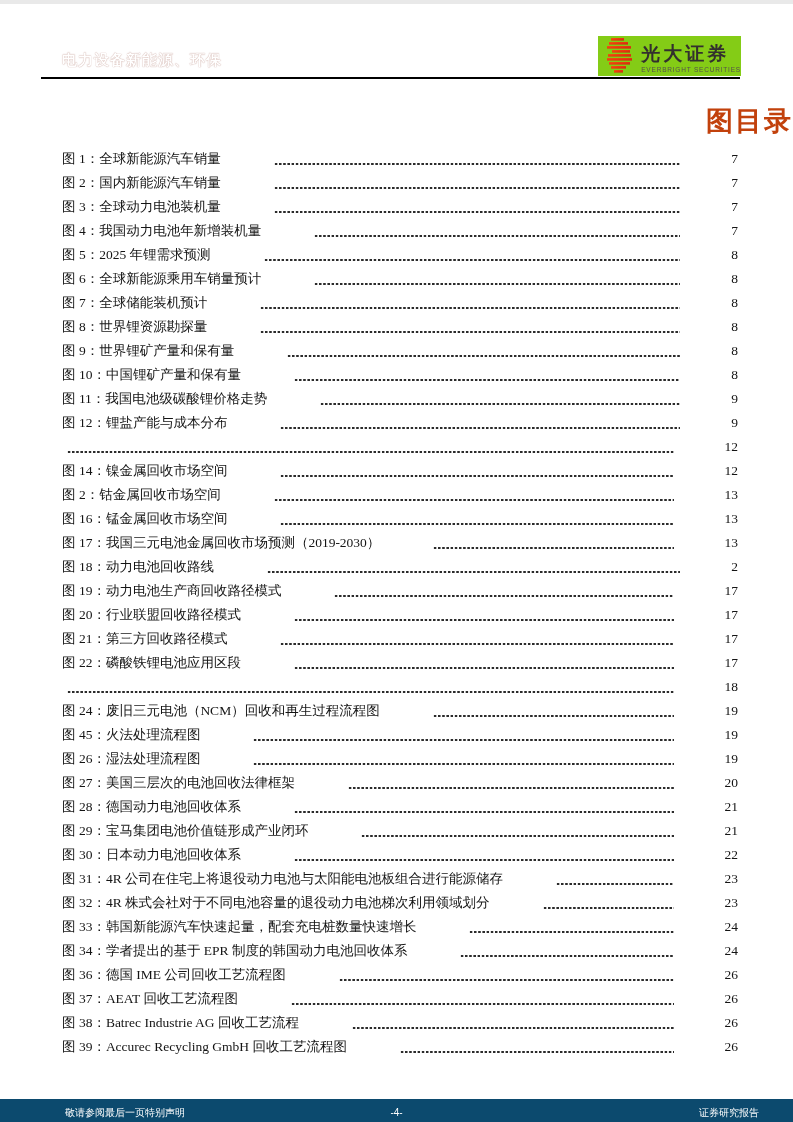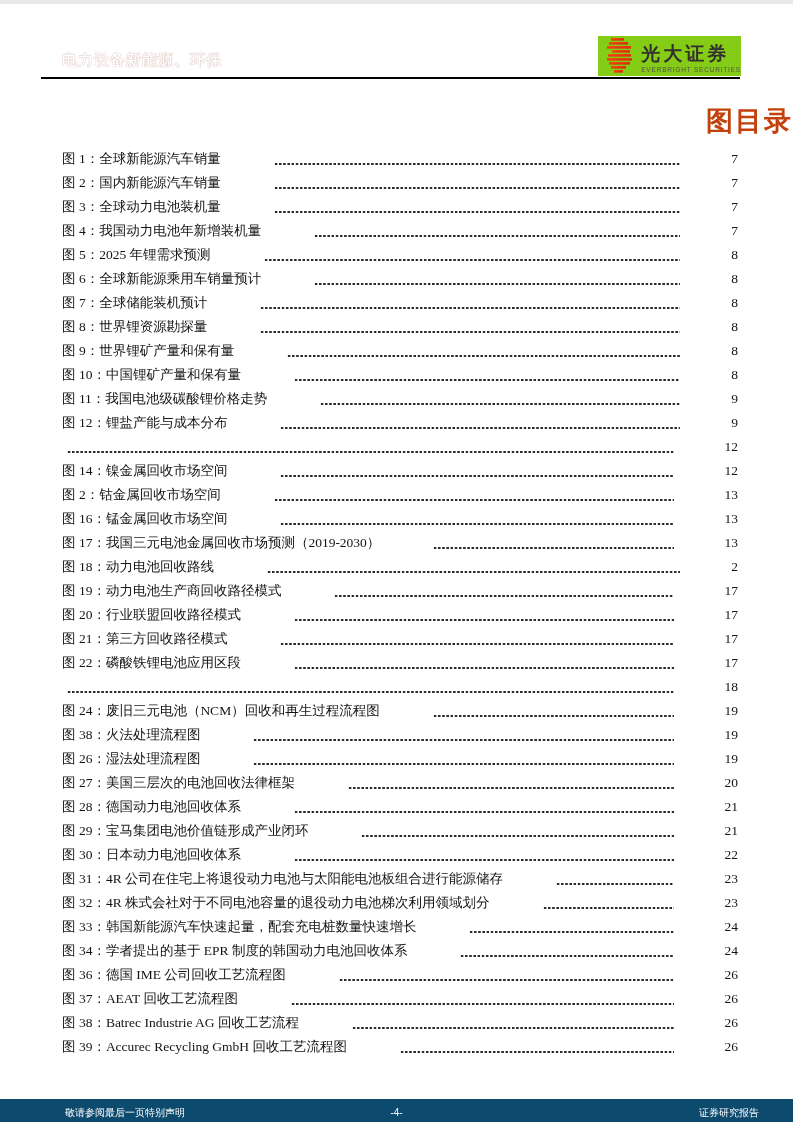--- a/index.html
+++ b/index.html
@@ -250,21 +250,21 @@
         <span class="toc-page">18</span>
       </div>
 
       <div class="toc-row">
         <span class="toc-label">图 24：废旧三元电池（NCM）回收和再生过程流程图</span>
         <span class="toc-leader"></span>
         <span class="toc-page">19</span>
       </div>
 
       <div class="toc-row">
-        <span class="toc-label">图 38：火法处理流程图</span>
+        <span class="toc-label">图 45：火法处理流程图</span>
         <span class="toc-leader"></span>
         <span class="toc-page">19</span>
       </div>
 
       <div class="toc-row">
         <span class="toc-label">图 26：湿法处理流程图</span>
         <span class="toc-leader"></span>
         <span class="toc-page">19</span>
       </div>
 

